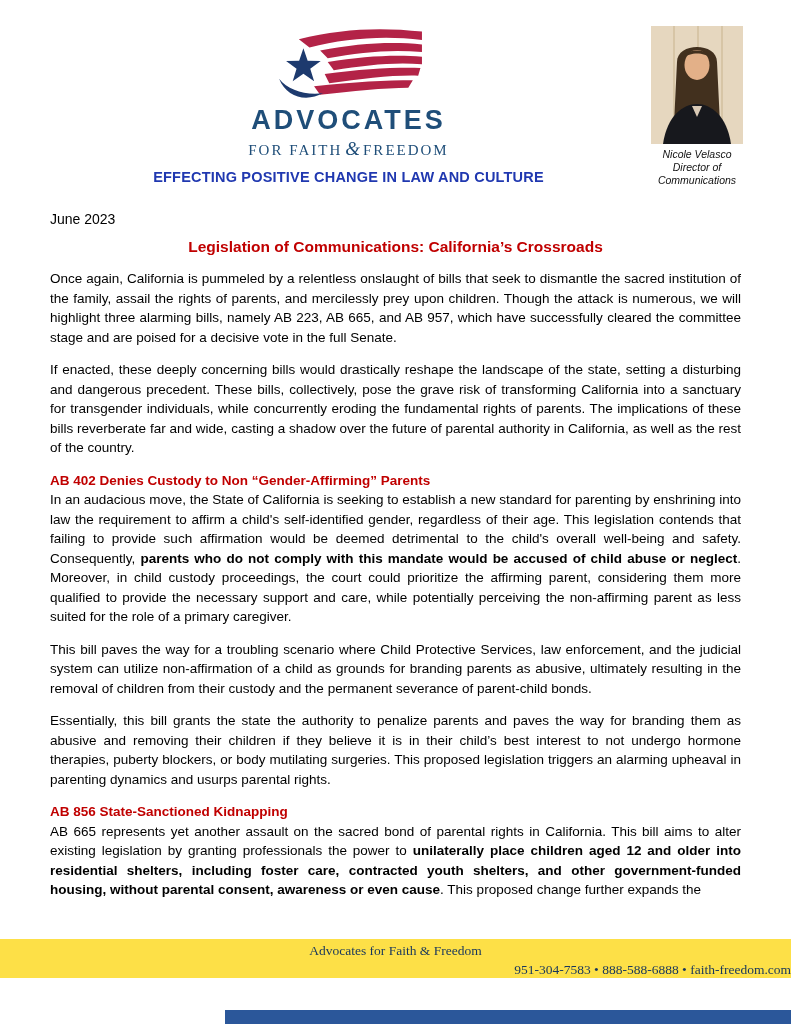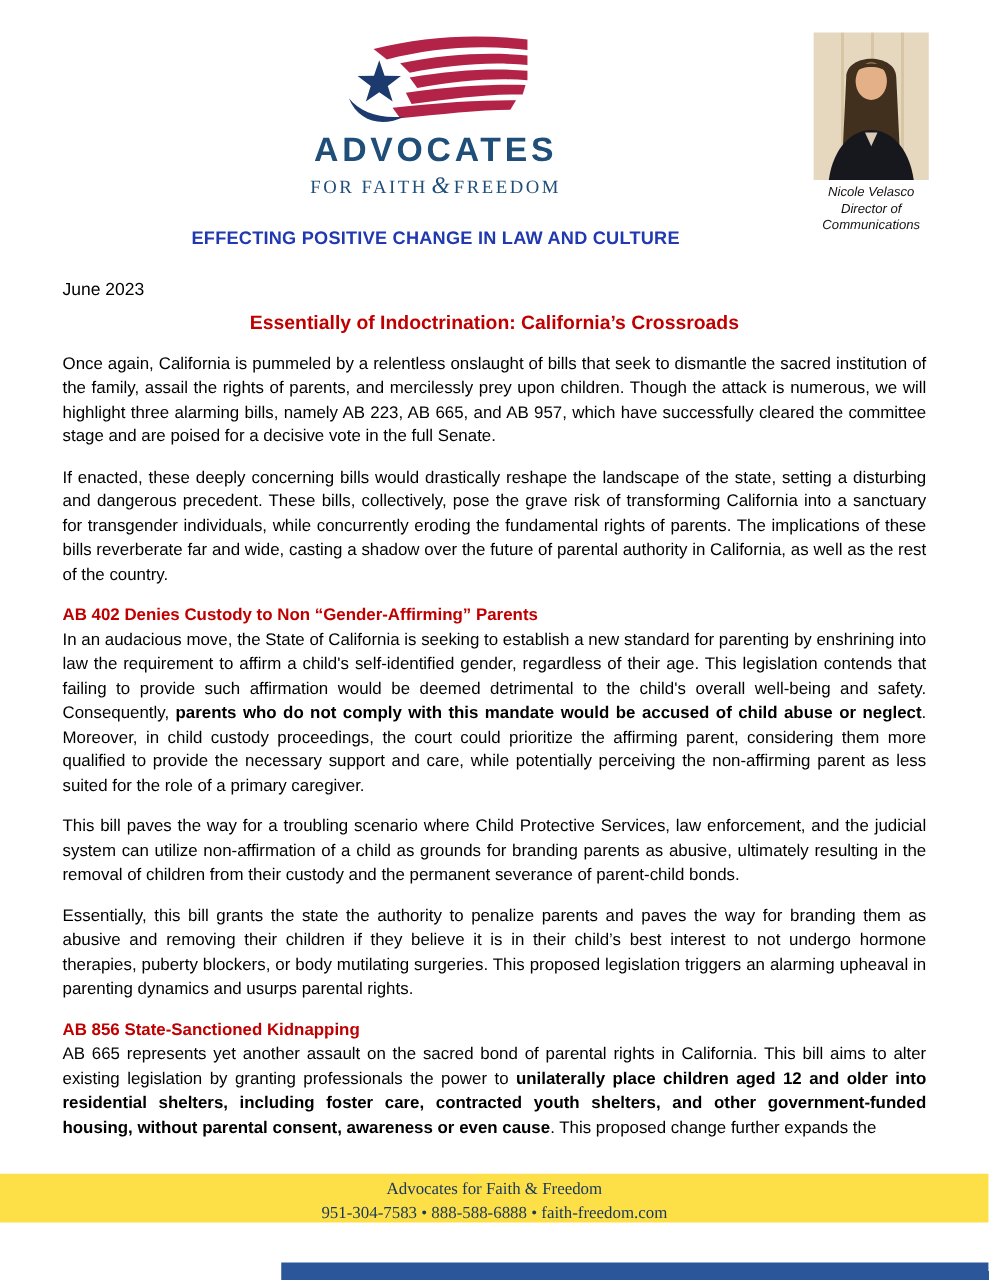--- a/index.html
+++ b/index.html
@@ -14,35 +14,35 @@
   .photo-left { width:92px; height:104px; background:repeating-linear-gradient(90deg,#efede9 0 18px,#d9d6d0 18px 21px); }
   .photo-right { width:92px; height:118px; background:repeating-linear-gradient(90deg,#e6d7bf 0 22px,#d7c5a6 22px 24px); }
   .photo svg { display:block; }
   .caption { font-style:italic; font-size:10.5px; line-height:1.25; margin-top:4px; color:#111; }
 
   .logo-block { flex:1; text-align:center; }
   .flag { width:152px; height:78px; display:block; margin:0 auto; }
   .org-name { font-family:Liberation Sans, sans-serif; font-weight:bold; color:#1f4e79; font-size:27px; letter-spacing:3px; line-height:1.1; margin-top:2px; }
   .org-sub { font-family:"Liberation Serif", serif; color:#1f4e79; font-size:15px; letter-spacing:2px; margin-top:2px; }
   .org-sub .amp { font-style:italic; font-size:19px; margin:0 3px; letter-spacing:0; }
-  .tagline { color:#2038b0; font-weight:bold; font-size:14.5px; margin-top:23px; letter-spacing:0.2px; }
+  .tagline { color:#2038b0; font-weight:bold; font-size:14.5px; margin-top:9px; letter-spacing:0.2px; }
 
   
   .content { padding:0 50px; max-height:748px; overflow:hidden; }
   .date { font-size:14px; margin-top:24px; }
   .title { text-align:center; color:#c00000; font-weight:bold; font-size:15.5px; margin-top:11px; font-family:"Liberation Sans", sans-serif; }
   .body-text { margin-top:13px; font-size:13.5px; line-height:19.5px; text-align:justify; }
   .para { margin:0 0 13px 0; }
   .section-h { color:#c00000; font-weight:bold; font-size:13.5px; line-height:19.5px; margin:0; text-align:left; }
   .para b { font-weight:bold;margin-top:36px; }
 
   
   .footer { position:absolute; left:0; right:0; bottom:46px; text-align:center; color:#17365d; background:#fde047; padding-top:4px;font-family:Liberation Serif, serif; }
   .footer-org { font-size:13.5px; }
-  .footer-contact { font-size:13.5px; margin-top:3px; }
+  .footer-contact { font-size:13.5px; margin-top:3px;text-align:right; }
   .bottom-bar { position:absolute; right:0; bottom:0; width:566px; height:14px; background:#2b579a; }
 </style>
 </head>
 <body>
 
 <div class="page">
 
   <header class="masthead">
 
 
@@ -75,21 +75,21 @@
         <div>Nicole Velasco</div>
         <div>Director of</div>
         <div>Communications</div>
       </div>
     </div>
 
   </header>
 
   <main class="content">
     <div class="date">June 2023</div>
-    <h1 class="title">Essentially of Indoctrination: California’s Crossroads</h1>
+    <h1 class="title">Legislation of Communications: California’s Crossroads</h1>
 
     <div class="body-text">
       <p class="para">Once again, California is pummeled by a relentless onslaught of bills that seek to dismantle the sacred institution of the family, assail the rights of parents, and mercilessly prey upon children. Though the attack is numerous, we will highlight three alarming bills, namely AB 223, AB 665, and AB 957, which have successfully cleared the committee stage and are poised for a decisive vote in the full Senate.</p>
       <p class="para">If enacted, these deeply concerning bills would drastically reshape the landscape of the state, setting a disturbing and dangerous precedent.  These bills, collectively, pose the grave risk of transforming California into a sanctuary for transgender individuals, while concurrently eroding the fundamental rights of parents. The implications of these bills reverberate far and wide, casting a shadow over the future of parental authority in California, as well as the rest of the country.</p>
 
       <h2 class="section-h">AB 402 Denies Custody to Non “Gender-Affirming” Parents</h2>
       <p class="para"><span>In an audacious move, the State of California is seeking to establish a new standard for parenting by enshrining into law the requirement to affirm a child's self-identified gender, regardless of their age. This legislation contends that failing to provide such affirmation would be deemed detrimental to the child's overall well-being and safety. Consequently, </span><b>parents who do not comply with this mandate would be accused of child abuse or neglect</b><span>. Moreover, in child custody proceedings, the court could prioritize the affirming parent, considering them more qualified to provide the necessary support and care, while potentially perceiving the non-affirming parent as less suited for the role of a primary caregiver.</span></p>
       <p class="para">This bill paves the way for a troubling scenario where Child Protective Services, law enforcement, and the judicial system can utilize non-affirmation of a child as grounds for branding parents as abusive, ultimately resulting in the removal of children from their custody and the permanent severance of parent-child bonds.</p>
       <p class="para">Essentially, this bill grants the state the authority to penalize parents and paves the way for branding them as abusive and removing their children if they believe it is in their child’s best interest to not undergo hormone therapies, puberty blockers, or body mutilating surgeries.  This proposed legislation triggers an alarming upheaval in parenting dynamics and usurps parental rights.</p>
 

